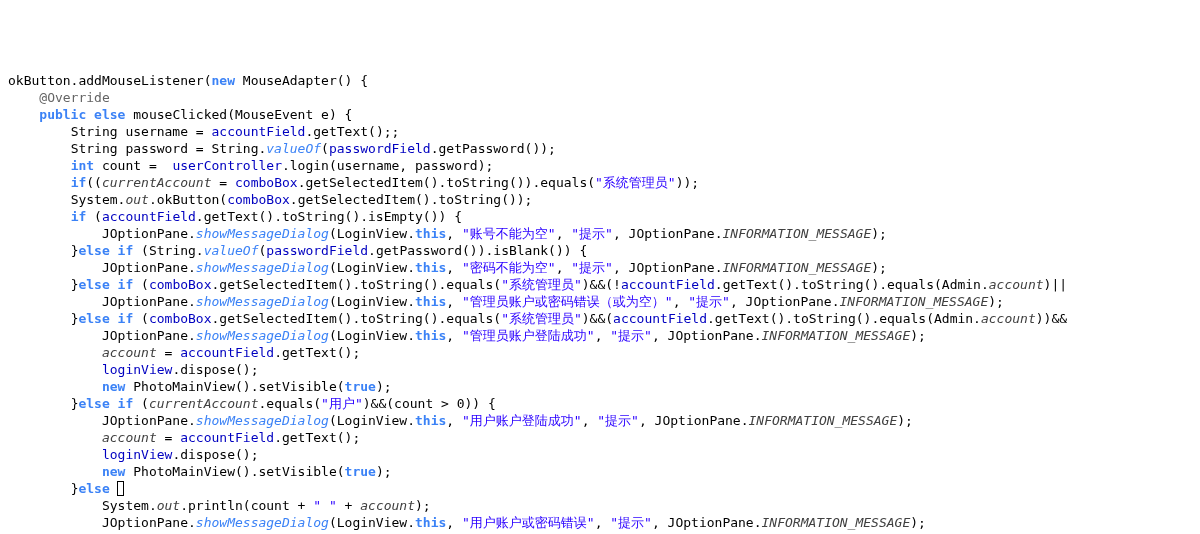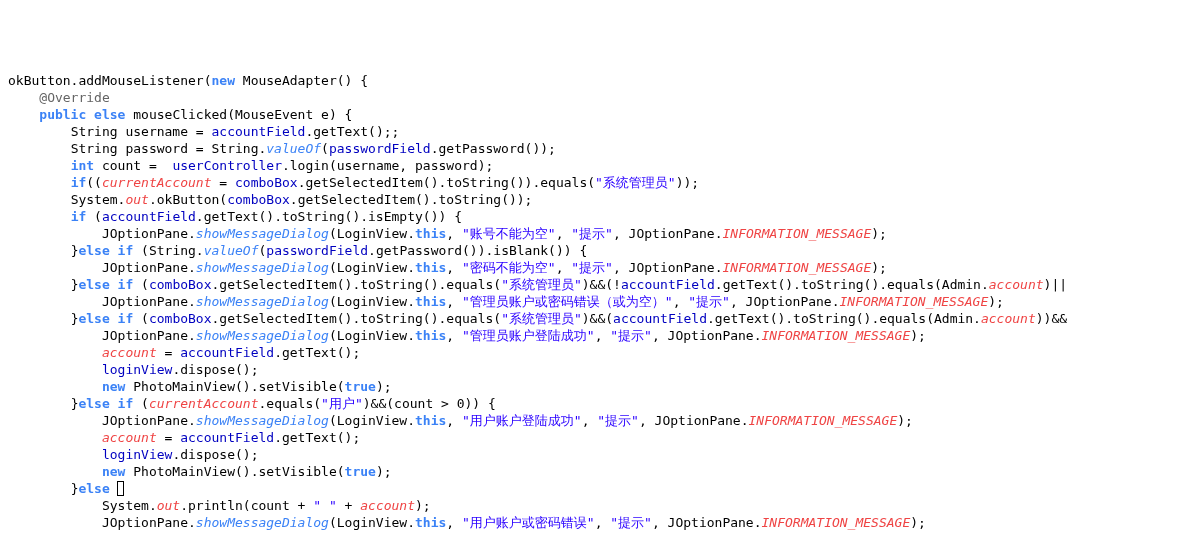--- a/index.html
+++ b/index.html
@@ -8,21 +8,21 @@
     background: #ffffff;
     font-family: "Consolas", "Monaco", monospace;
     font-size: 13px;
     line-height: 17px;
     white-space: pre;
     overflow-x: auto;
     color: #000000;
   }
   .kw { color: #3b82f6; font-weight: bold; }      
   .meth-i { color: #3b82f6; font-style: italic; } 
-  .field-i { color: #ef4444; font-style: italic; }
+  .field-i { color: #404040; font-style: italic; }
   .field { color: #0000c0; }                      
   .str { color: #2a00ff; }                        
   .ann { color: #646464; }
   .caret {
     display:inline-block;
     border:1px solid #000;
     width:5px; height:13px;
     vertical-align:text-bottom;
     margin-left:-1px;
   }

